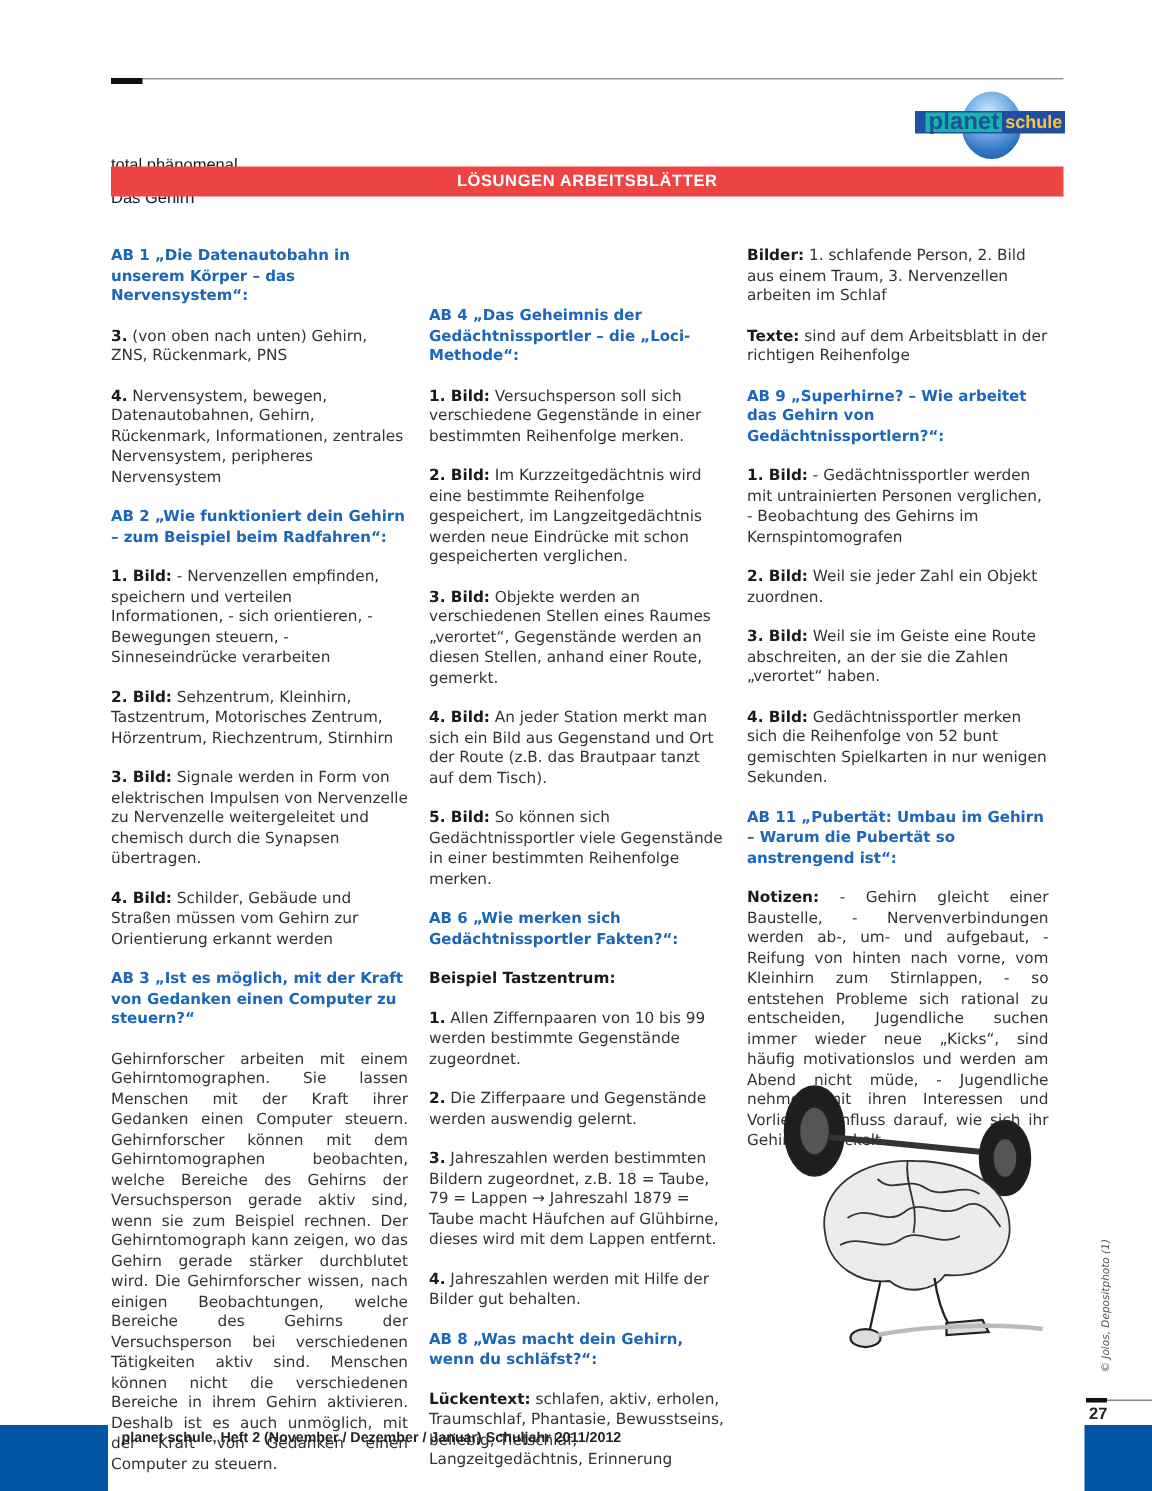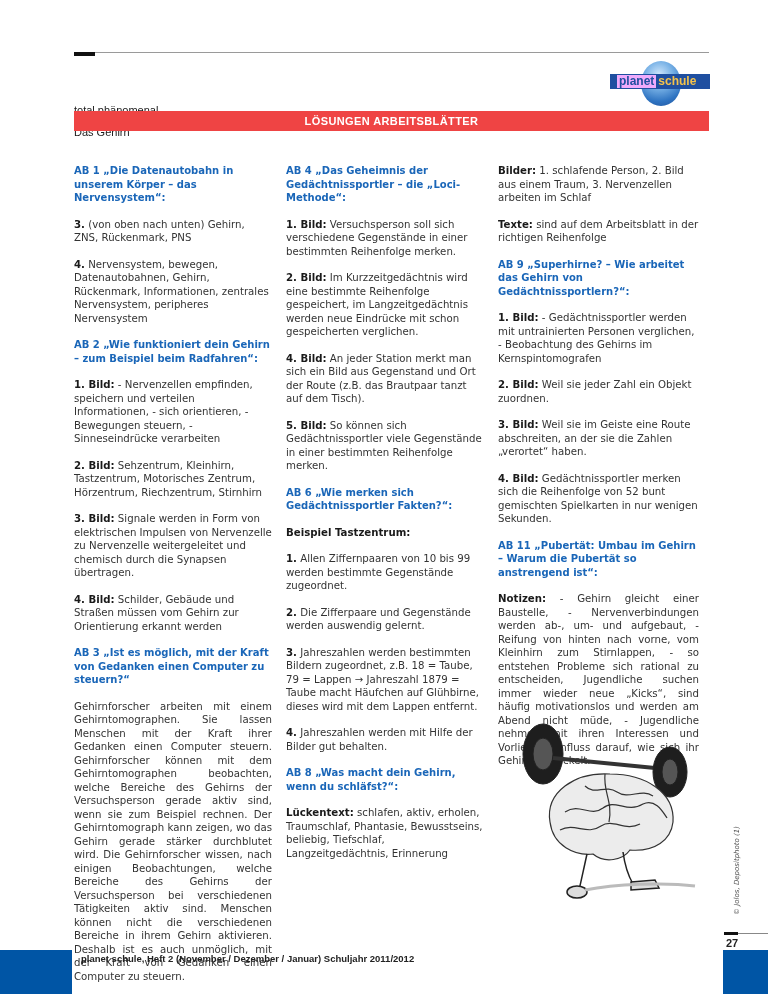--- a/index.html
+++ b/index.html
@@ -8,29 +8,29 @@
 
     .top-rule { position: absolute; left: 74px; top: 52px; width: 635px; height: 1px; background: #9a9a9a; }
     .top-rule-mark { position: absolute; left: 74px; top: 52px; width: 21px; height: 4px; background: #111; }
 
     .pub-title { position: absolute; left: 74px; top: 75px; font-family: "Liberation Sans", sans-serif; font-weight: normal; font-size: 11px; line-height: 22px; color: #1a1a1a; margin-top: 24px; }
 
     .logo { position: absolute; left: 610px; top: 61px; width: 100px; height: 45px; }
     .logo-globe { position: absolute; left: 31px; top: 0; width: 40px; height: 45px; border-radius: 50%;
       background: radial-gradient(circle at 45% 30%, #cfe6fb 0%, #79b2e6 35%, #2f74c2 70%, #1e4f96 100%); }
     .logo-band { position: absolute; left: 0; top: 13px; width: 100px; height: 15px; background: #1f4fa0; display: flex; align-items: center; }
-    .logo-planet { font-family: "Liberation Sans", sans-serif; font-weight: bold; font-size: 12px; color: #e6a623; margin-left: 7px; background: #f0abfc; color: #1f4fa0; padding: 0 2px; line-height: 13px; }
+    .logo-planet { font-family: "Liberation Sans", sans-serif; font-weight: bold; font-size: 16px; color: #e6a623; margin-left: 7px; background: #14b8a6; color: #1f4fa0; padding: 0 2px; line-height: 13px; }
     .logo-schule { font-family: "Liberation Sans", sans-serif; font-weight: bold; font-size: 12px; color: #f4c24b; margin-left: 2px; line-height: 13px; }
 
     .banner { position: absolute; left: 74px; top: 111px; width: 635px; height: 20px; background: #ef4444; color: #fff;
       font-family: "Liberation Sans", sans-serif; font-weight: bold; font-size: 11px; letter-spacing: 0.4px; text-align: center; line-height: 20px; }
 
     .col { position: absolute; top: 164px; font-size: 10.2px; line-height: 13.5px; color: #333; text-align: left; }
     .col1 { left: 74px; width: 198px; }
-    .col2 { left: 286px; width: 200px; }
+    .col2 { left: 286px; width: 200px; margin-top: 40px; }
     .col3 { left: 498px; width: 201px; }
 
     .block { margin-bottom: 13px; }
     .heading { color: #1a66b8; font-weight: bold; font-size: 10px; line-height: 13.5px; margin-bottom: 13px; }
     .justify { text-align: justify; }
     .label { font-weight: bold; color: #1a1a1a; }
 
     .brain-illustration { position: absolute; left: 505px; top: 722px; width: 200px; height: 180px; }
 
     .credit { position: absolute; left: 733px; top: 915px; transform: rotate(-90deg); transform-origin: left top; font-size: 7px; color: #555; white-space: nowrap; font-style: italic; }
@@ -72,20 +72,21 @@
     <div class="block"><span class="label">2. Bild:</span><span> Sehzentrum, Kleinhirn, Tastzentrum, Motorisches Zentrum, Hörzentrum, Riechzentrum, Stirnhirn</span></div>
     <div class="block"><span class="label">3. Bild:</span><span> Signale werden in Form von elektrischen Impulsen von Nervenzelle zu Nervenzelle weitergeleitet und chemisch durch die Synapsen übertragen.</span></div>
     <div class="block"><span class="label">4. Bild:</span><span> Schilder, Gebäude und Straßen müssen vom Gehirn zur Orientierung erkannt werden</span></div>
     <div class="heading">AB 3 „Ist es möglich, mit der Kraft von Gedanken einen Computer zu steuern?“</div>
     <div class="block justify"><span>Gehirnforscher arbeiten mit einem Gehirntomographen. Sie lassen Menschen mit der Kraft ihrer Gedanken einen Computer steuern. Gehirnforscher können mit dem Gehirntomographen beobachten, welche Bereiche des Gehirns der Versuchsperson gerade aktiv sind, wenn sie zum Beispiel rechnen. Der Gehirntomograph kann zeigen, wo das Gehirn gerade stärker durchblutet wird. Die Gehirnforscher wissen, nach einigen Beobachtungen, welche Bereiche des Gehirns der Versuchsperson bei verschiedenen Tätigkeiten aktiv sind. Menschen können nicht die verschiedenen Bereiche in ihrem Gehirn aktivieren. Deshalb ist es auch unmöglich, mit der Kraft von Gedanken einen Computer zu steuern.</span></div>
   </div>
 <div class="col col2">
     <div class="heading">AB 4 „Das Geheimnis der Gedächtnissportler – die „Loci-Methode“:</div>
     <div class="block"><span class="label">1. Bild:</span><span> Versuchsperson soll sich verschiedene Gegenstände in einer bestimmten Reihenfolge merken.</span></div>
     <div class="block"><span class="label">2. Bild:</span><span> Im Kurzzeitgedächtnis wird eine bestimmte Reihenfolge gespeichert, im Langzeitgedächtnis werden neue Eindrücke mit schon gespeicherten verglichen.</span></div>
+    <div class="block"><span class="label">3. Bild:</span><span> Objekte werden an verschiedenen Stellen eines Raumes „verortet“, Gegenstände werden an diesen Stellen, anhand einer Route, gemerkt.</span></div>
     <div class="block"><span class="label">4. Bild:</span><span> An jeder Station merkt man sich ein Bild aus Gegenstand und Ort der Route (z.B. das Brautpaar tanzt auf dem Tisch).</span></div>
     <div class="block"><span class="label">5. Bild:</span><span> So können sich Gedächtnissportler viele Gegenstände in einer bestimmten Reihenfolge merken.</span></div>
     <div class="heading">AB 6 „Wie merken sich Gedächtnissportler Fakten?“:</div>
     <div class="block"><span class="label">Beispiel Tastzentrum:</span></div>
     <div class="block"><span class="label">1.</span><span> Allen Ziffernpaaren von 10 bis 99 werden bestimmte Gegenstände zugeordnet.</span></div>
     <div class="block"><span class="label">2.</span><span> Die Zifferpaare und Gegenstände werden auswendig gelernt.</span></div>
     <div class="block"><span class="label">3.</span><span> Jahreszahlen werden bestimmten Bildern zugeordnet, z.B. 18 = Taube, 79 = Lappen → Jahreszahl 1879 = Taube macht Häufchen auf Glühbirne, dieses wird mit dem Lappen entfernt.</span></div>
     <div class="block"><span class="label">4.</span><span> Jahreszahlen werden mit Hilfe der Bilder gut behalten.</span></div>
     <div class="heading">AB 8 „Was macht dein Gehirn, wenn du schläfst?“:</div>
     <div class="block"><span class="label">Lückentext:</span><span> schlafen, aktiv, erholen, Traumschlaf, Phantasie, Bewusstseins, beliebig, Tiefschlaf, Langzeitgedächtnis, Erinnerung</span></div>

